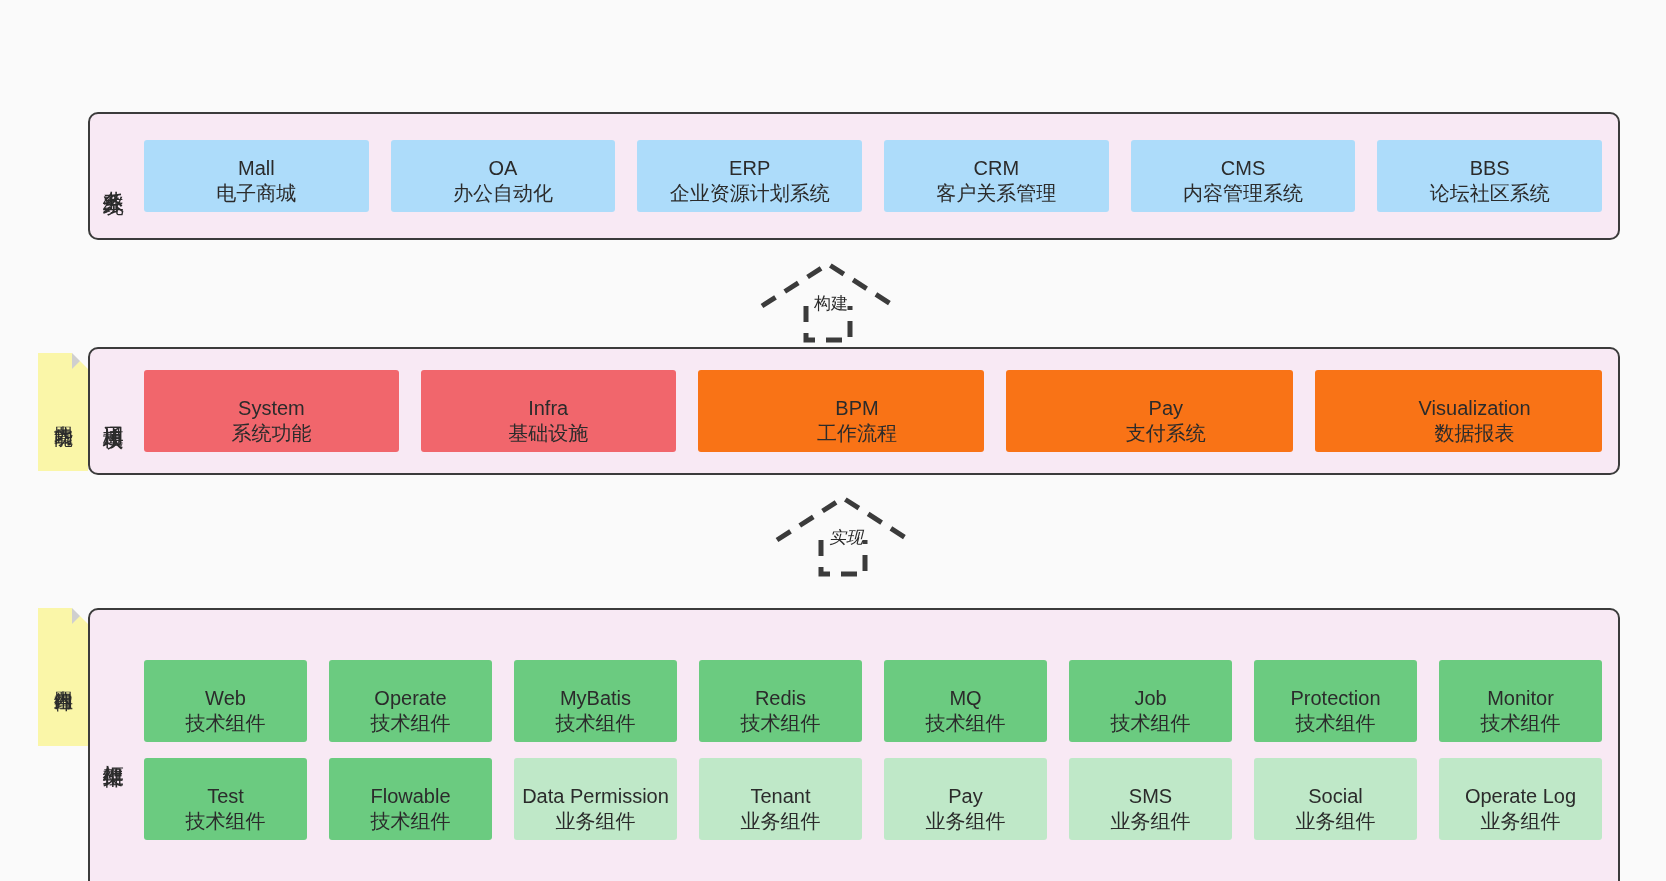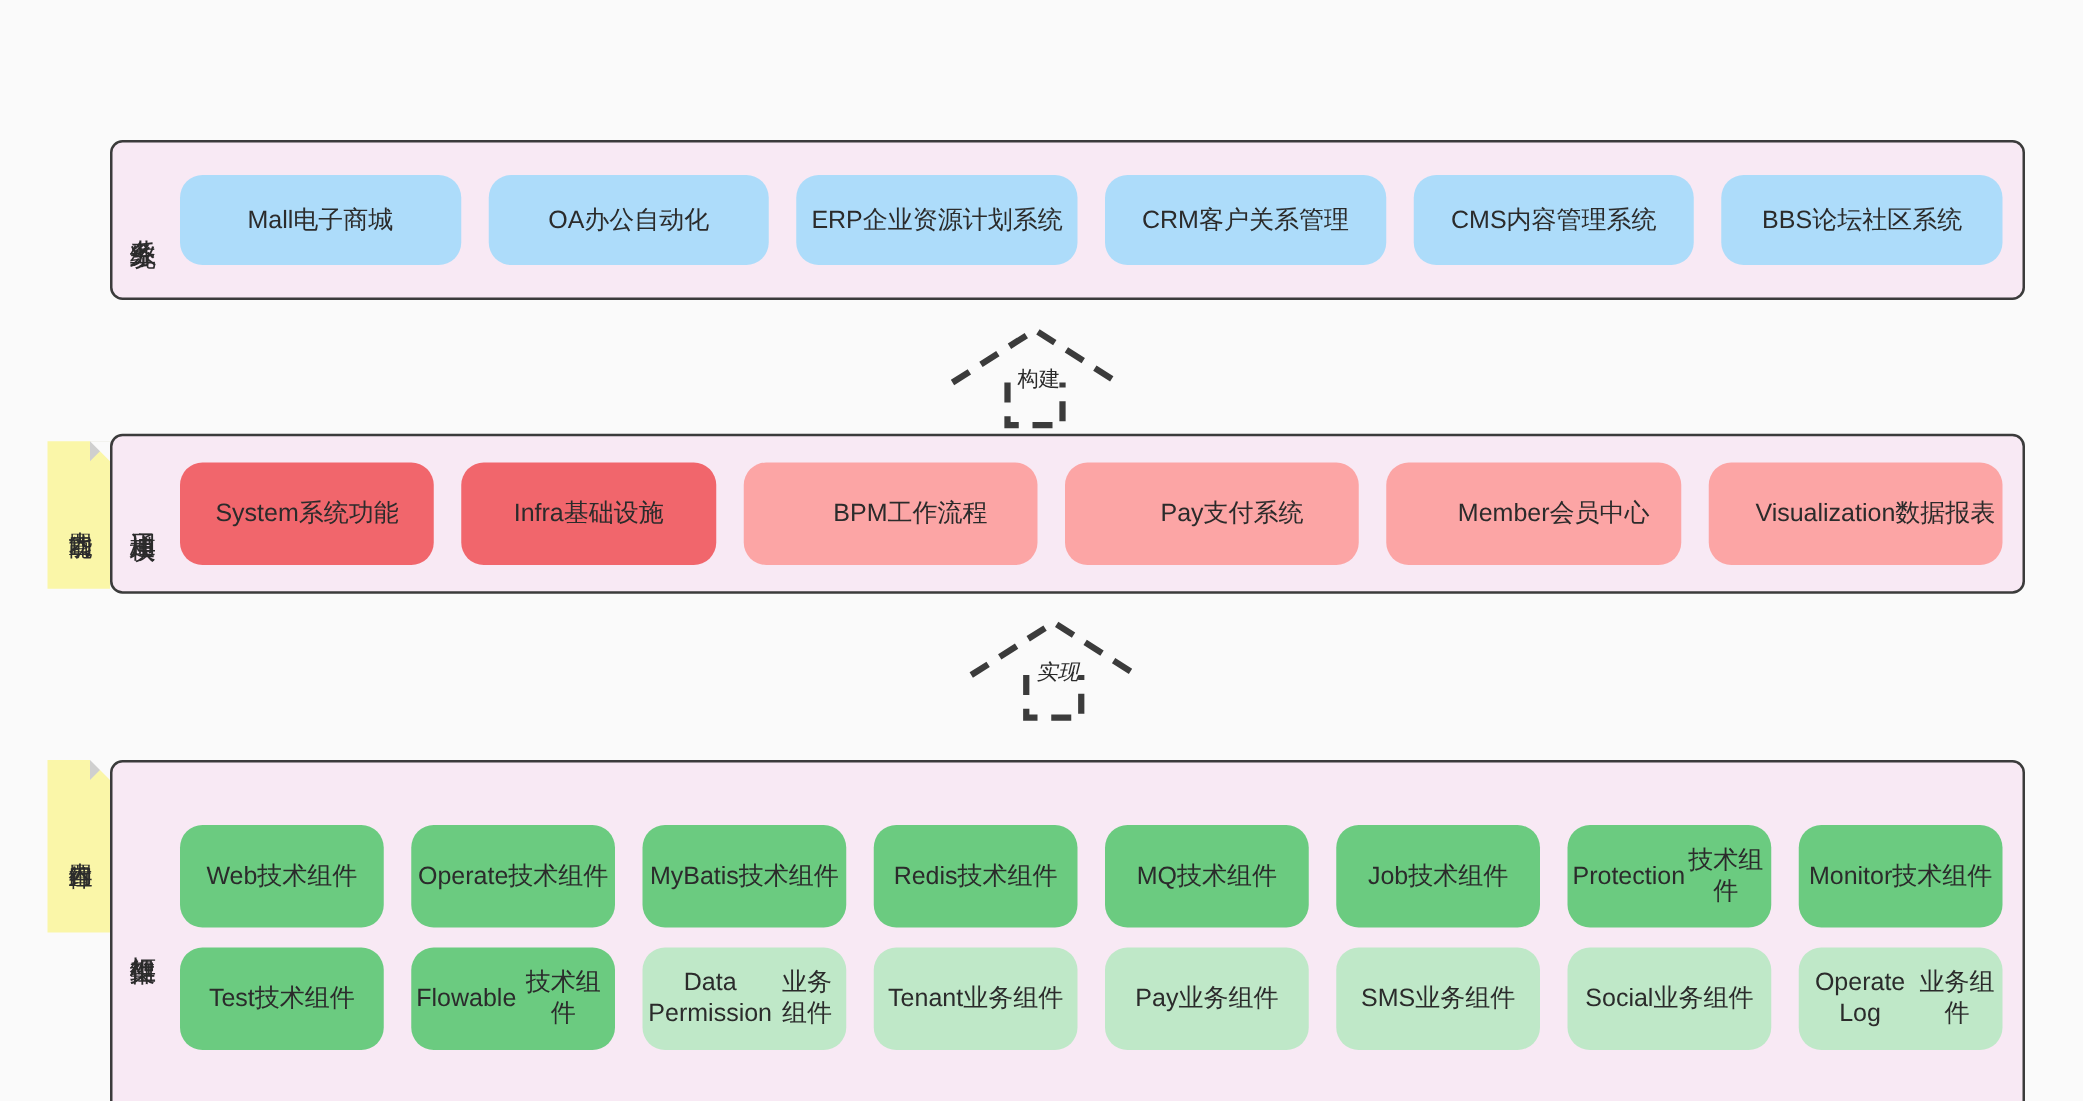--- a/index.html
+++ b/index.html
@@ -45,37 +45,37 @@
     gap:16px;
     padding:0 16px 0 8px;
   }
   .row{
     display:flex;
     gap:22px;
     align-items:stretch;
   }
   .cell{
     flex:1 1 0;
-    border-radius:18px;
-    display:flex;
-    flex-direction:row;
+    border-radius:3px;
+    display:flex;
+    flex-direction:column;
     align-items:center;
-    justify-content:center;
+    justify-content:flex-end;
     text-align:center;
     line-height:1.24;
     padding:6px 4px;
     box-sizing:border-box;
   }
   .cell .en{font-size:20px;}
   .cell .cn{font-size:20px;}
 
   
   .c-blue      {background:#ADDCFA;}
   .c-red       {background:#F1666C;}
-  .c-pink      {background:#fca5a5;padding-left:36px;}
+  .c-pink      {background:#f97316;padding-left:36px;}
   .c-green     {background:#6BCB80;}
   .c-lightgreen{background:#BFE8C8;}
 
   
   #layer-business{left:88px; top:112px; width:1532px; height:128px;}
   #layer-business .cell{height:72px;}
 
   #layer-common{left:88px; top:347px; width:1532px; height:128px;}
   #layer-common .cell{height:82px;}
 
@@ -197,24 +197,20 @@
       </div>
       <div class="cell c-pink">
         <span class="en">BPM</span>
         <span class="cn">工作流程</span>
       </div>
       <div class="cell c-pink">
         <span class="en">Pay</span>
         <span class="cn">支付系统</span>
       </div>
       <div class="cell c-pink">
-        <span class="en">Member</span>
-        <span class="cn">会员中心</span>
-      </div>
-      <div class="cell c-pink">
         <span class="en">Visualization</span>
         <span class="cn">数据报表</span>
       </div>
     </div>
   </div>
 </div>
 
 <div class="uml-arrow" id="arrow-realize">
   <svg width="180" height="86" viewBox="0 0 180 86">
     <path d="M 12 48 L 78 6 L 144 48" fill="none" stroke="#3B3B3B" stroke-width="5" stroke-dasharray="16 11" stroke-linecap="butt"></path>

